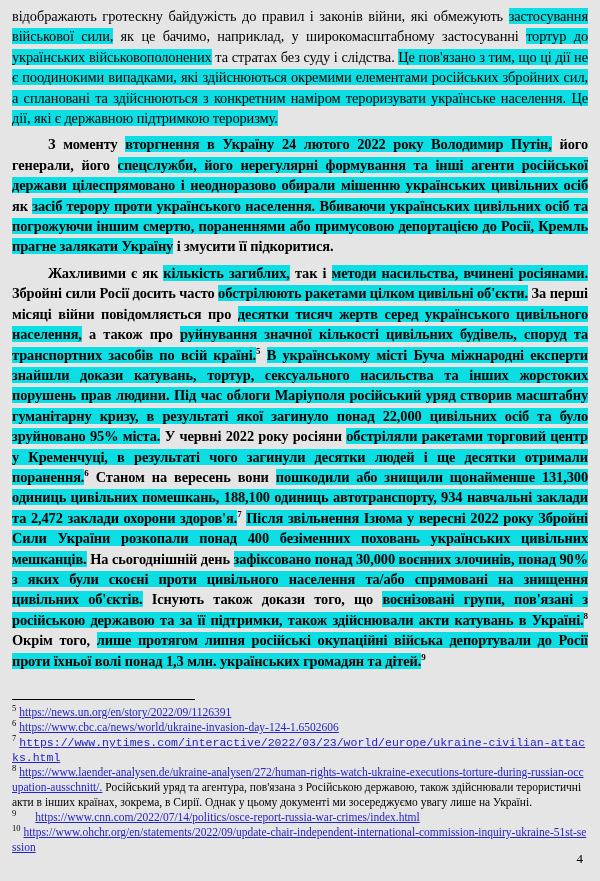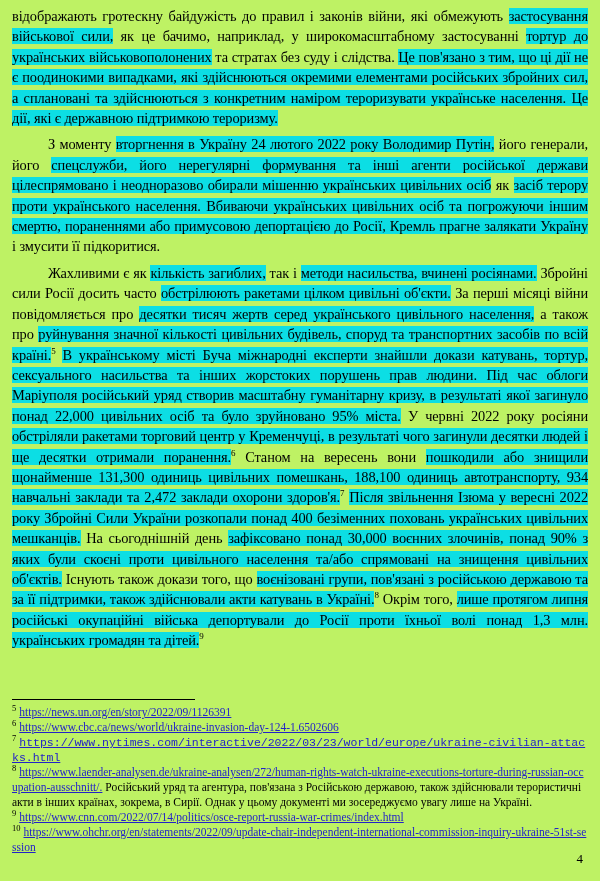--- a/index.html
+++ b/index.html
@@ -1,36 +1,36 @@
 <!DOCTYPE html>
 <html><head>
 <meta charset="utf-8">
 <style>
   html, body { margin: 0; padding: 0; background: #ffffff; }
   .page {
     position: relative;
     width: 600px;
     height: 881px;
-    background: #bef264;
+    background: #e5e5e5;
     overflow: hidden;
     font-family: "Liberation Serif", "DejaVu Serif", serif;
     color: #000000;
   }
   .body-text {
     position: absolute;
     top: 6px;
     left: 12px;
     width: 576px;
     text-align: justify;
     font-size: 14.4px;
     line-height: 20.4px;
     letter-spacing: -0.1px;
   }
   .para { margin: 0 0 6px 0; }
-  .para.indent { text-indent: 36px; }
+  .para.indent { text-indent: 36px; font-weight: bold; }
   .hl {  }
   sup.fnref {
     font-size: 9px;
     line-height: 0;
     vertical-align: super;
   }
   .fn-section {
     position: absolute;
     left: 12px;
     width: 576px;
@@ -73,18 +73,18 @@
       <p class="para indent"><span class="txt">З моменту </span><span class="hl" style="background-color: rgb(12, 222, 228);">вторгнення в Україну 24 лютого 2022 року Володимир Путін,</span><span class="txt"> його генерали, його </span><span class="hl" style="background-color: rgb(12, 222, 228);">спецслужби, його нерегулярні формування та інші агенти російської держави цілеспрямовано і неодноразово обирали мішенню українських цивільних осіб</span><span class="txt"> як </span><span class="hl" style="background-color: rgb(12, 222, 228);">засіб терору проти українського населення. Вбиваючи українських цивільних осіб та погрожуючи іншим смертю, пораненнями або примусовою депортацією до Росії, Кремль прагне залякати Україну</span><span class="txt"> і змусити її підкоритися.</span></p>
       <p class="para indent"><span class="txt">Жахливими є як </span><span class="hl" style="background-color: rgb(12, 222, 228);">кількість загиблих,</span><span class="txt"> так і </span><span class="hl" style="background-color: rgb(12, 222, 228);">методи насильства, вчинені росіянами.</span><span class="txt"> Збройні сили Росії досить часто </span><span class="hl" style="background-color: rgb(12, 222, 228);">обстрілюють ракетами цілком цивільні об'єкти.</span><span class="txt"> За перші місяці війни повідомляється про </span><span class="hl" style="background-color: rgb(12, 222, 228);">десятки тисяч жертв серед українського цивільного населення,</span><span class="txt"> а також про </span><span class="hl" style="background-color: rgb(12, 222, 228);">руйнування значної кількості цивільних будівель, споруд та транспортних засобів по всій країні.</span><sup class="fnref">5</sup><span class="txt"> </span><span class="hl" style="background-color: rgb(12, 222, 228);">В українському місті Буча міжнародні експерти знайшли докази катувань, тортур, сексуального насильства та інших жорстоких порушень прав людини. Під час облоги Маріуполя російський уряд створив масштабну гуманітарну кризу, в результаті якої загинуло понад 22,000 цивільних осіб та було зруйновано 95% міста.</span><span class="txt"> У червні 2022 року росіяни </span><span class="hl" style="background-color: rgb(12, 222, 228);">обстріляли ракетами торговий центр у Кременчуці, в результаті чого загинули десятки людей і ще десятки отримали поранення.</span><sup class="fnref">6</sup><span class="txt"> Станом на вересень вони </span><span class="hl" style="background-color: rgb(12, 222, 228);">пошкодили або знищили щонайменше 131,300 одиниць цивільних помешкань, 188,100 одиниць автотранспорту, 934 навчальні заклади та 2,472 заклади охорони здоров'я.</span><sup class="fnref">7</sup><span class="txt"> </span><span class="hl" style="background-color: rgb(12, 222, 228);">Після звільнення Ізюма у вересні 2022 року Збройні Сили України розкопали понад 400 безіменних поховань українських цивільних мешканців.</span><span class="txt"> На сьогоднішній день </span><span class="hl" style="background-color: rgb(12, 222, 228);">зафіксовано понад 30,000 воєнних злочинів, понад 90% з яких були скоєні проти цивільного населення та/або спрямовані на знищення цивільних об'єктів.</span><span class="txt"> Існують також докази того, що </span><span class="hl" style="background-color: rgb(12, 222, 228);">воєнізовані групи, пов'язані з російською державою та за її підтримки, також здійснювали акти катувань в Україні.</span><sup class="fnref">8</sup><span class="txt"> Окрім того, </span><span class="hl" style="background-color: rgb(12, 222, 228);">лише протягом липня російські окупаційні війська депортували до Росії проти їхньої волі понад 1,3 млн. українських громадян та дітей.</span><sup class="fnref">9</sup></p>
     </div>
   <div class="fn-section">
     <div class="fn-sep"></div>
     <div id="fn-list">
         <div class="footnote"><sup class="fnnum">5</sup><span class="fnlink" style="color: rgb(35, 35, 200);">https://news.un.org/en/story/2022/09/1126391</span></div>
         <div class="footnote"><sup class="fnnum">6</sup><span class="fnlink" style="color: rgb(35, 35, 200);">https://www.cbc.ca/news/world/ukraine-invasion-day-124-1.6502606</span></div>
         <div class="footnote"><sup class="fnnum">7</sup><span class="fnlink" style="color: rgb(35, 35, 200); font-family: Liberation Mono, monospace;">https://www.nytimes.com/interactive/2022/03/23/world/europe/ukraine-civilian-attacks.html</span></div>
         <div class="footnote"><sup class="fnnum">8</sup><span class="fnlink" style="color: rgb(35, 35, 200);">https://www.laender-analysen.de/ukraine-analysen/272/human-rights-watch-ukraine-executions-torture-during-russian-occupation-ausschnitt/.</span><span class="fnnote"> Російський уряд та агентура, пов'язана з Російською державою, також здійснювали терористичні акти в інших країнах, зокрема, в Сирії. Однак у цьому документі ми зосереджуємо увагу лише на Україні.</span></div>
-        <div class="footnote"><sup class="fnnum">9</sup><span class="fnlink" style="color: rgb(35, 35, 200);">https://www.cnn.com/2022/07/14/politics/osce-report-russia-war-crimes/index.html</span></div>
+        <div class="footnote"><sup class="fnnum">9</sup><span class="fnlink" style="color: rgb(35, 35, 200); margin-left: 16px;">https://www.cnn.com/2022/07/14/politics/osce-report-russia-war-crimes/index.html</span></div>
         <div class="footnote"><sup class="fnnum">10</sup><span class="fnlink" style="color: rgb(35, 35, 200);">https://www.ohchr.org/en/statements/2022/09/update-chair-independent-international-commission-inquiry-ukraine-51st-session</span></div>
       </div>
   </div>
   <div class="page-num">4</div>
 </div>
 
 </body></html>

